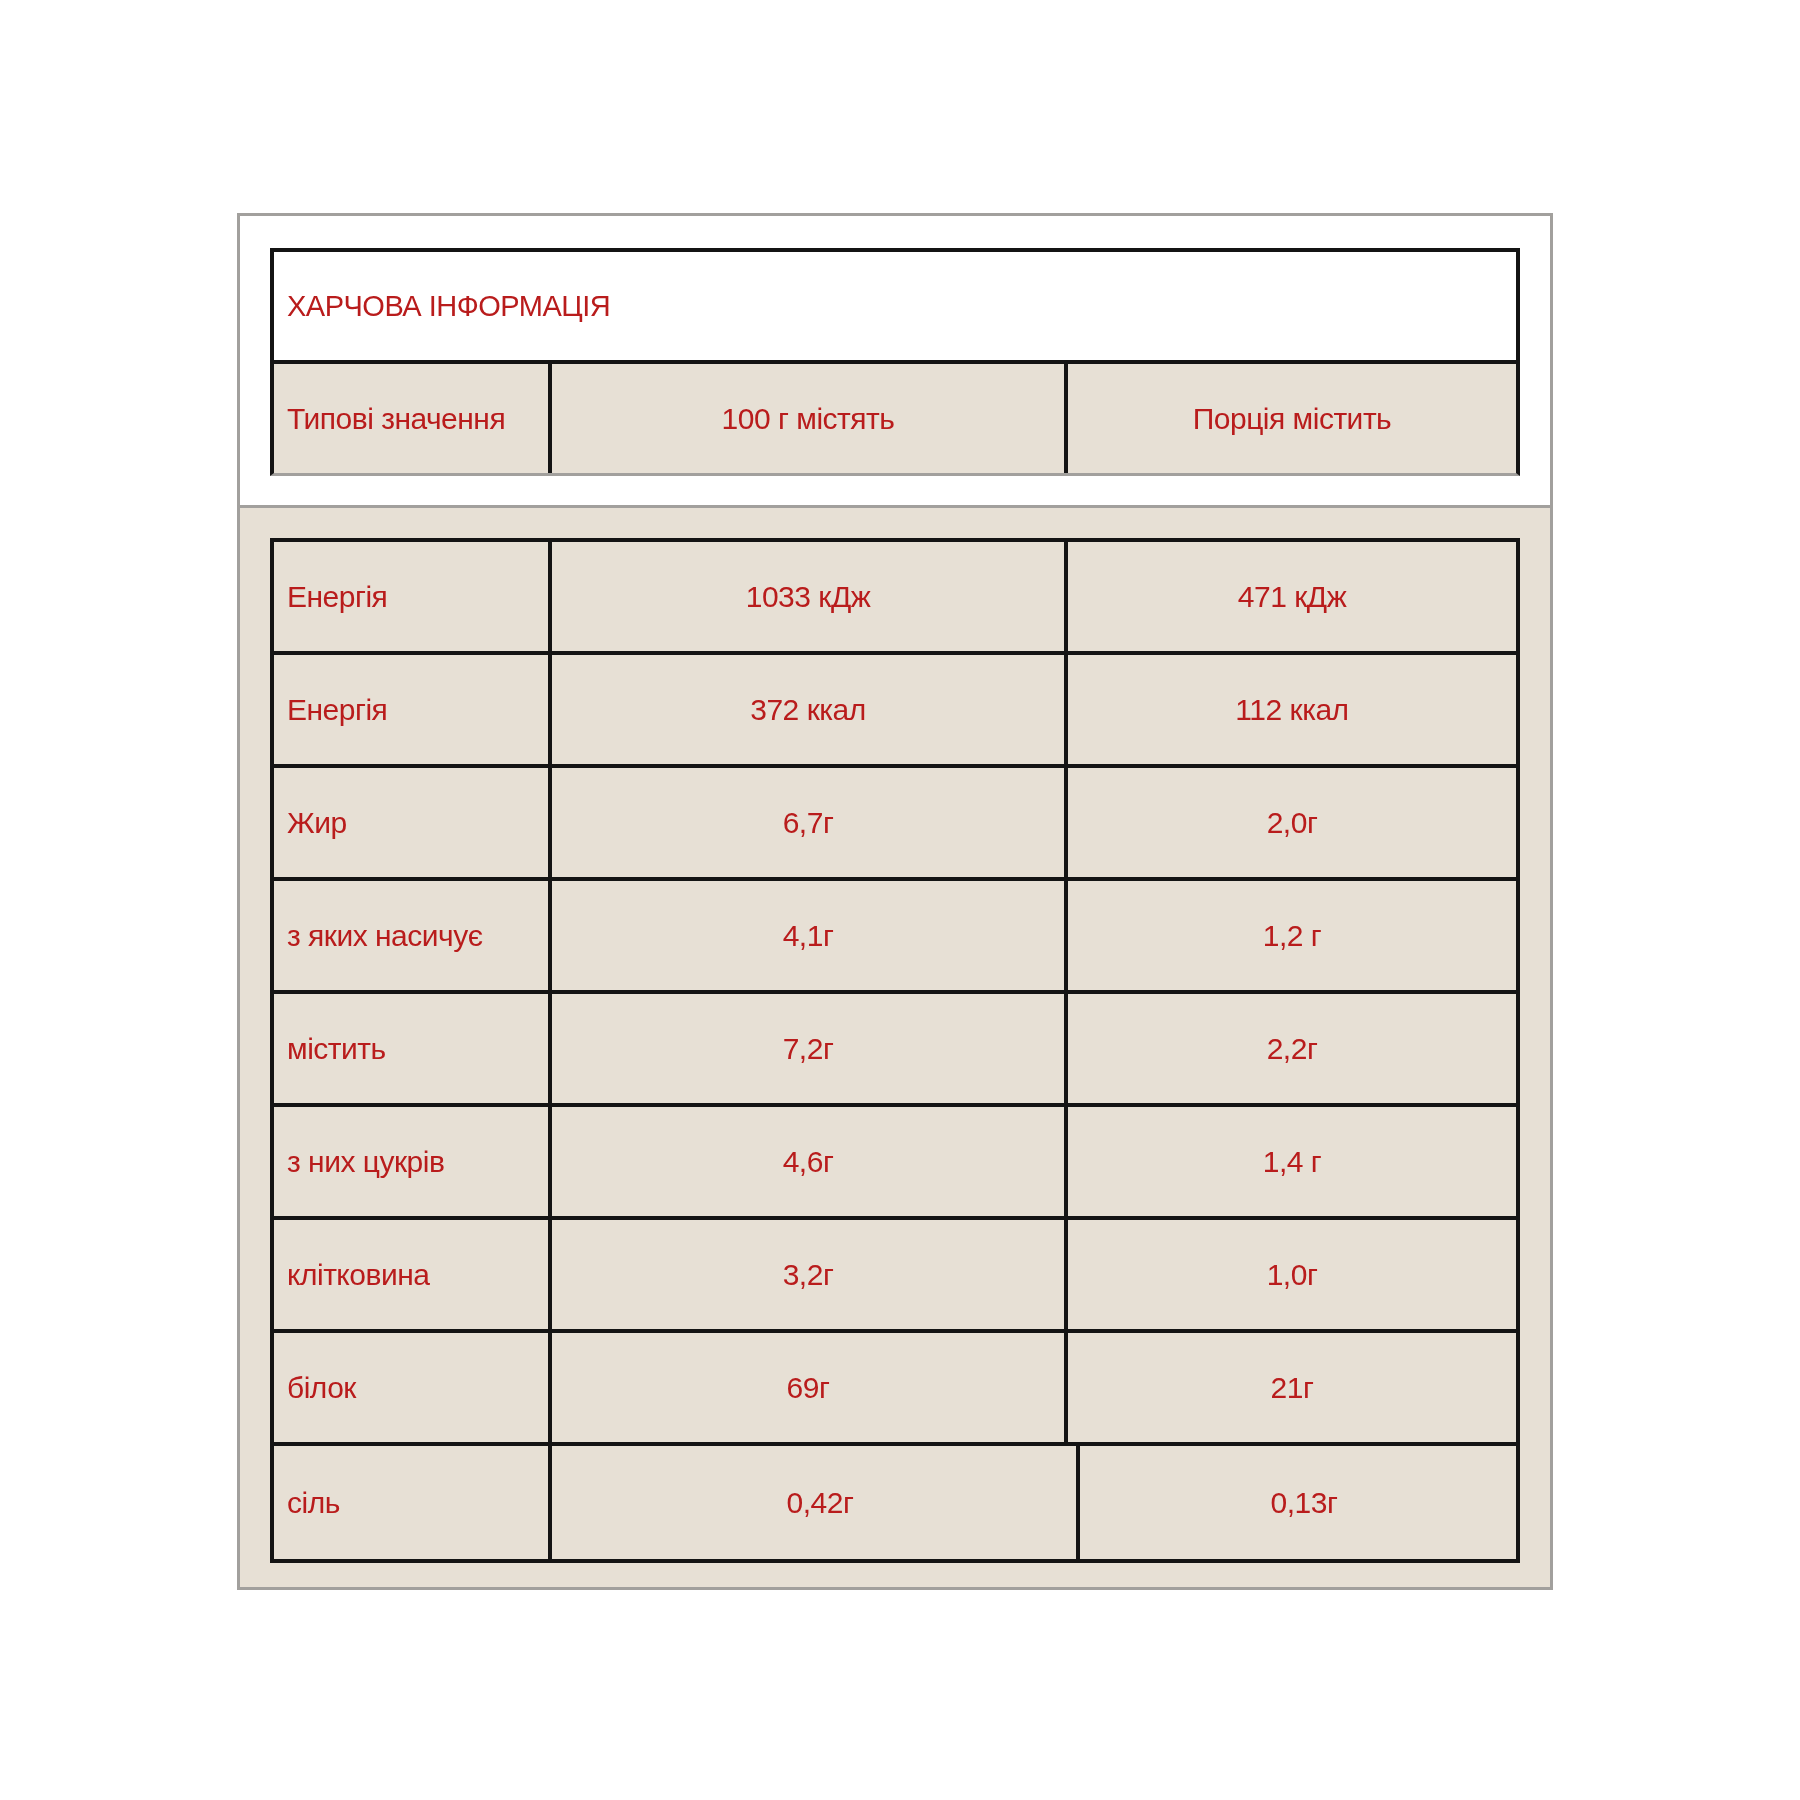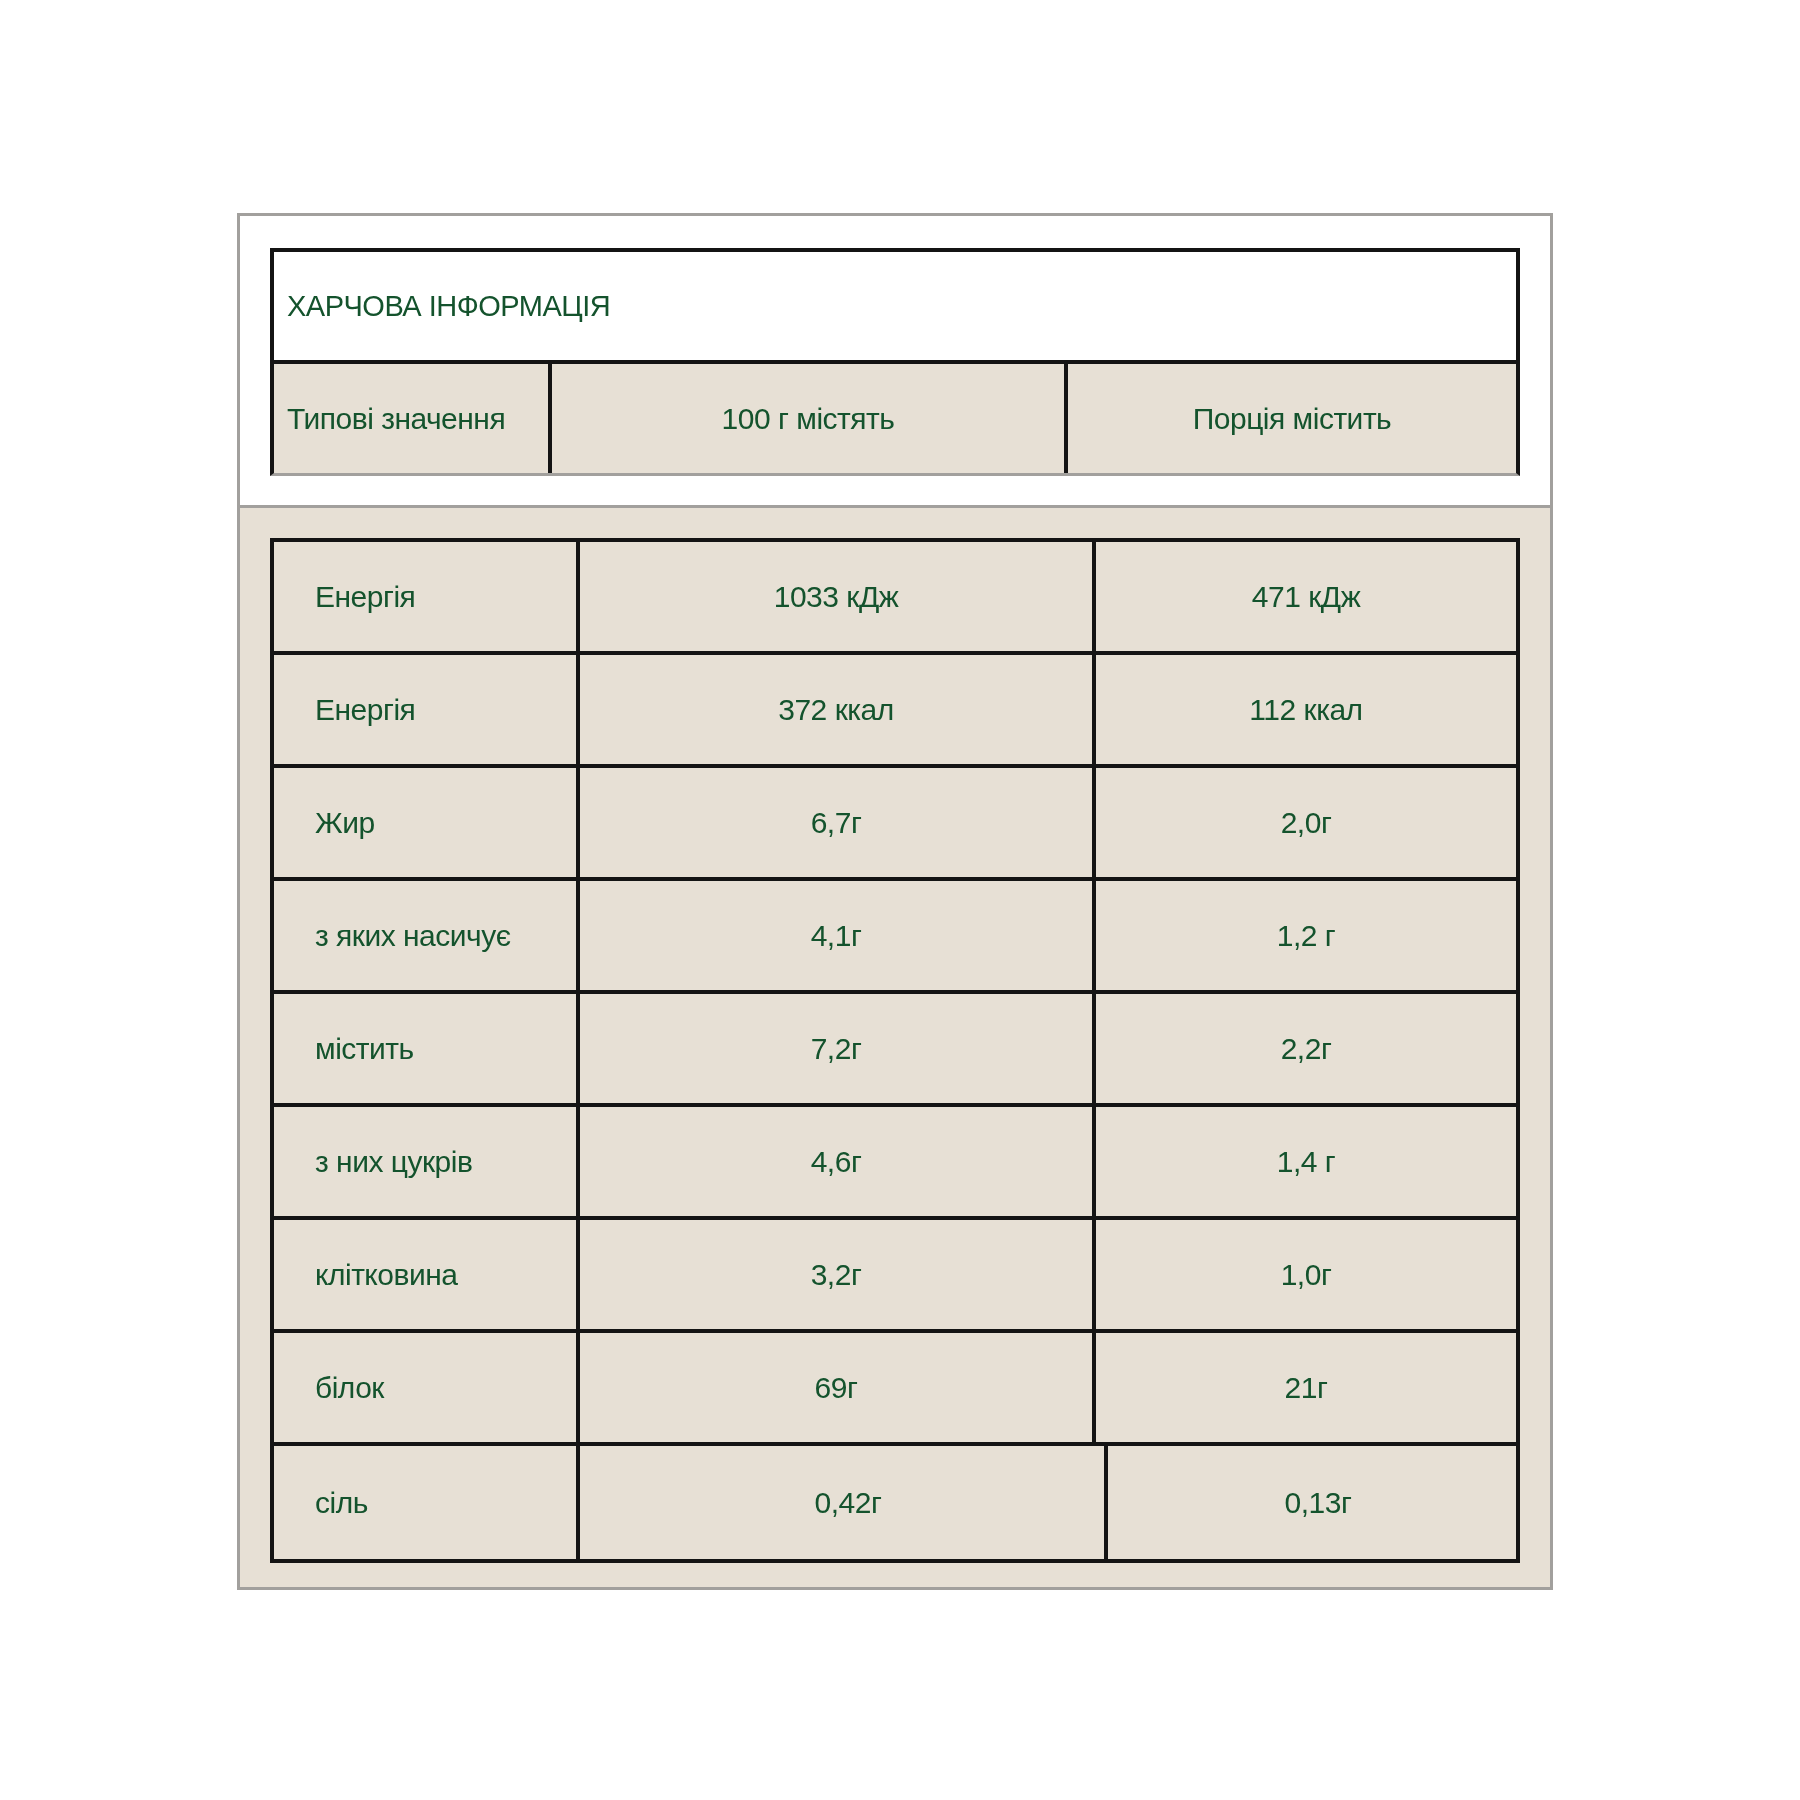--- a/index.html
+++ b/index.html
@@ -6,21 +6,21 @@
     margin: 0;
     padding: 0;
     background: #ffffff;
   }
   .canvas {
     position: relative;
     width: 1800px;
     height: 1800px;
     background: #ffffff;
     font-family: "Liberation Sans", sans-serif;
-    color: #14532d;
+    color: #b91c1c;
     overflow: hidden;
   }
   .card {
     position: absolute;
     left: 237px;
     width: 1316px;
     box-sizing: border-box;
     border: 3px solid #a2a09d;
   }
   .card-top {
@@ -67,21 +67,20 @@
     border: 4px solid #141414;
   }
   .data-row {
     box-sizing: border-box;
     display: flex;
     height: 113px;
     border-bottom: 4px solid #141414;
     font-size: 30px;
     letter-spacing: -0.5px;
     background: #e7e0d5;
-    padding-left: 28px;
   }
   .data-row:last-child {
     border-bottom: none;
     gap: 12px;
   }
   .cell {
     box-sizing: border-box;
     display: flex;
     align-items: center;
     overflow: hidden;

